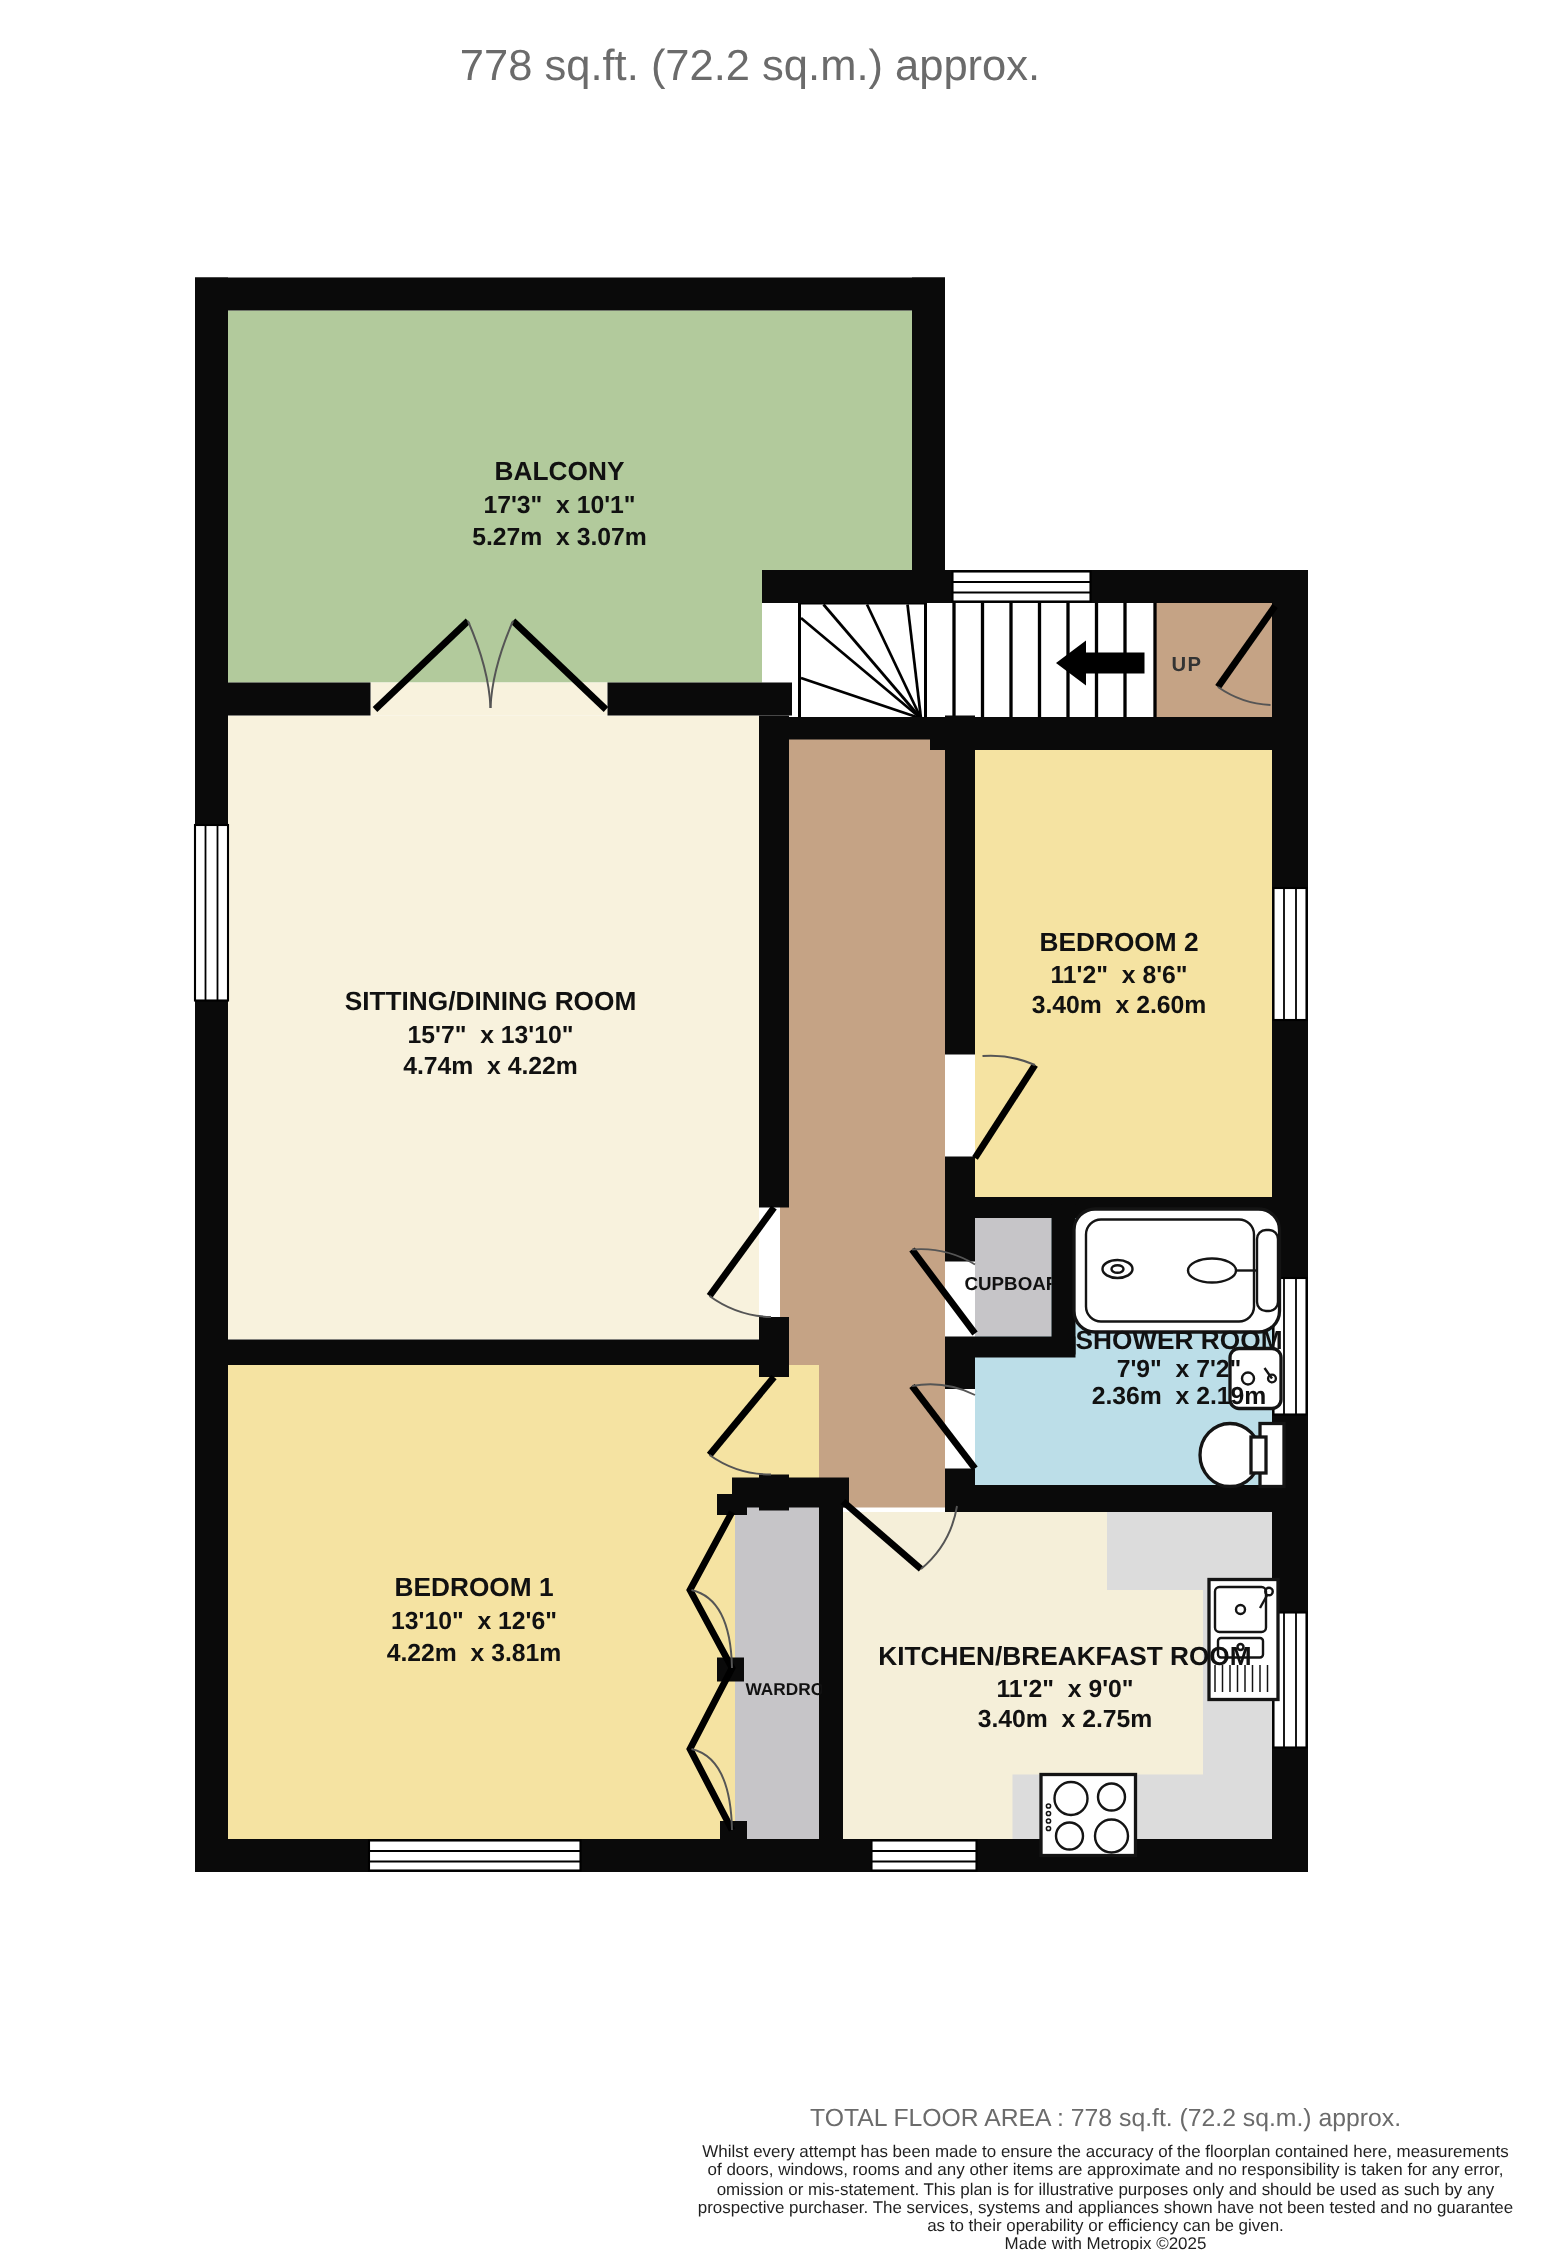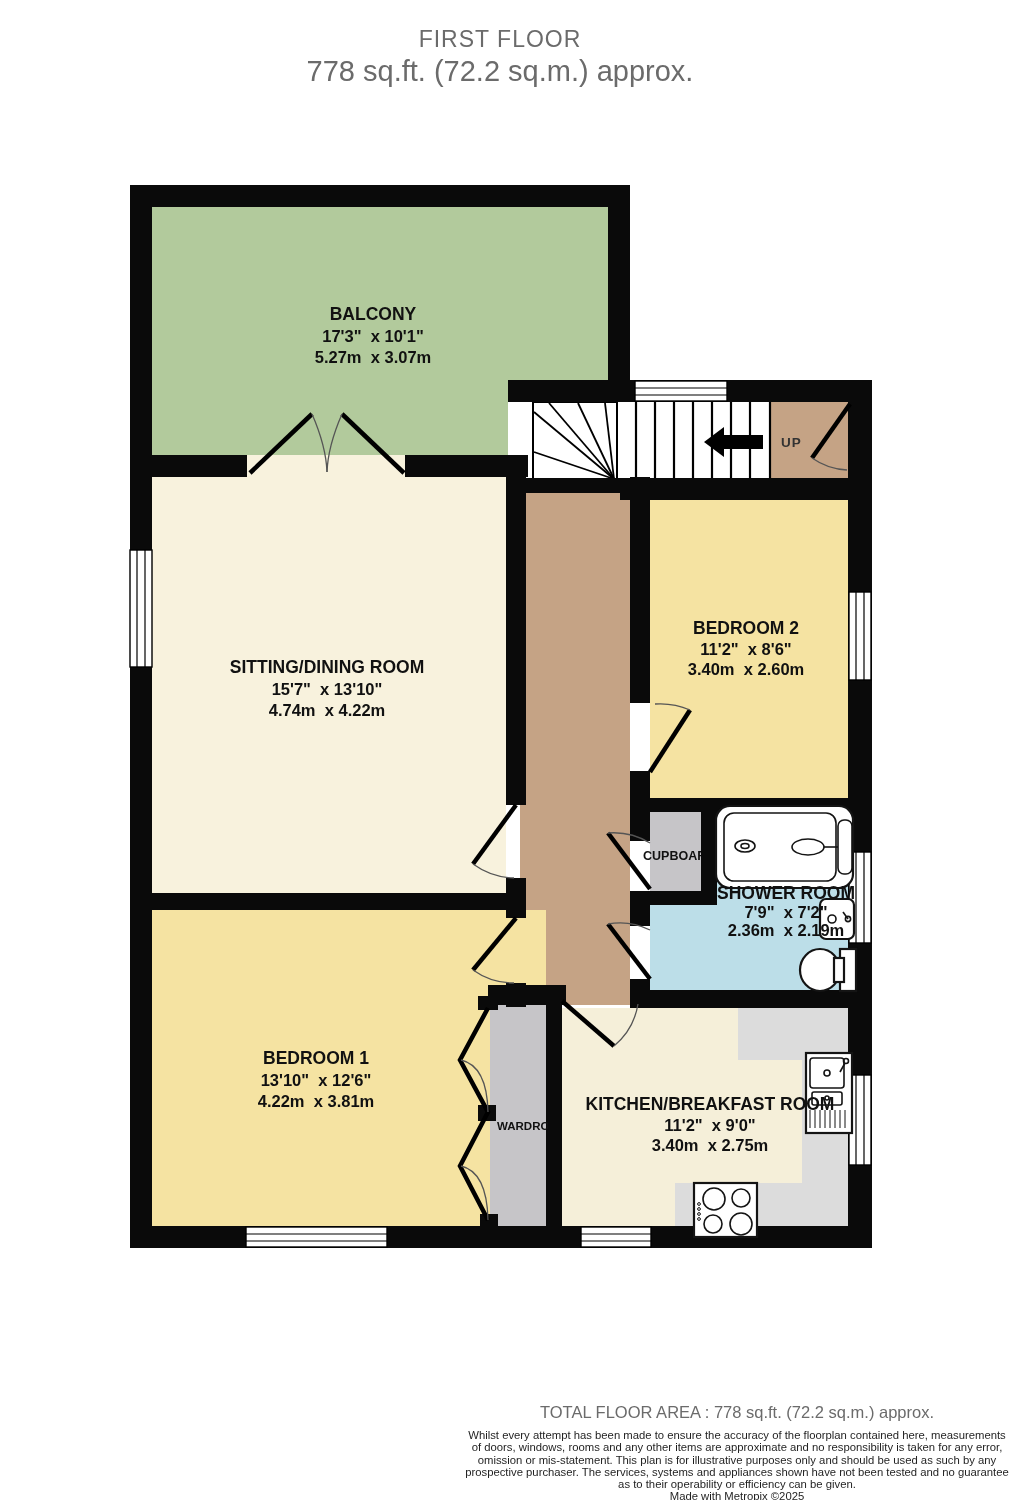--- a/index.html
+++ b/index.html
@@ -26,21 +26,20 @@
   .arc{stroke:#555;stroke-width:1.3;fill:none;}
   .fixture{fill:#fff;stroke:#141414;stroke-width:2.2;}
   .fixture-thin{fill:none;stroke:#141414;stroke-width:1.6;}
 </style>
 </head>
 <body>
 
 <div class="stage">
 
   <div class="titleblock">
-    <div class="t1">FIRST FLOOR</div>
     <div class="t2">778 sq.ft. (72.2 sq.m.) approx.</div>
   </div>
 
   <svg width="1030" height="1500" viewBox="0 0 1030 1500" xmlns="http://www.w3.org/2000/svg">
     <defs>
       <clipPath id="clip-cupboard">
           <rect x="615" y="838" width="86" height="36"></rect>
         </clipPath>
       <clipPath id="clip-wardrobe">
           <rect x="486" y="1108" width="62" height="36"></rect>

